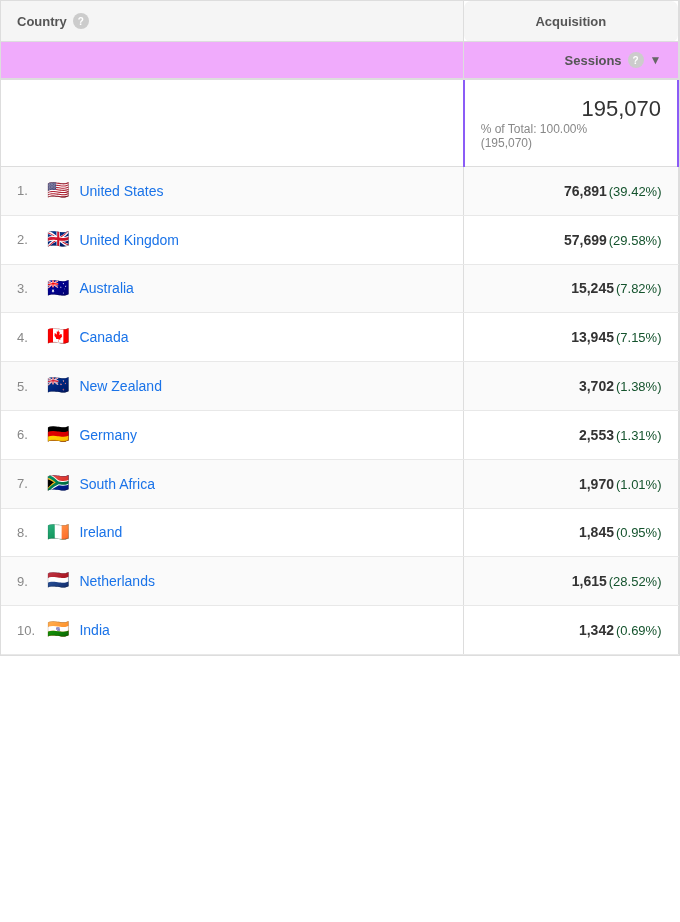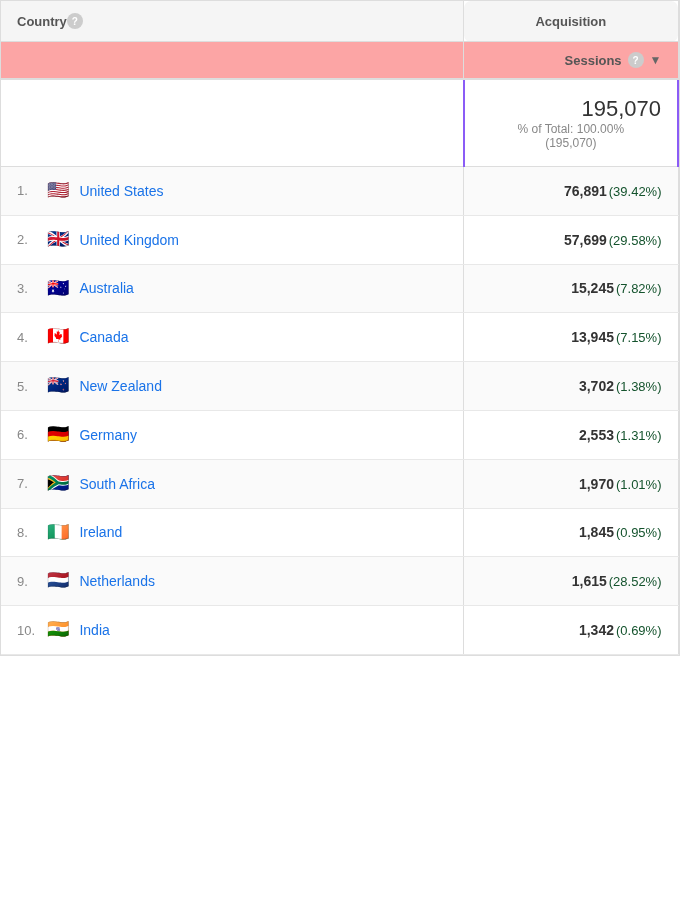--- a/index.html
+++ b/index.html
@@ -36,33 +36,34 @@
       text-align: center;
       font-size: 13px;
       font-weight: bold;
       color: #555;
       padding-top: 10px;
       padding-bottom: 10px;
       border-radius: 7px;
     }
 
     .header-row-2 th {
-      background: #fca5a5;
+      background: #f0abfc;
       border-bottom: 2px solid #ddd;
       border-right: 1px solid #ddd;
       padding: 10px 16px;
       vertical-align: middle;
     }
 
     .country-header {
       font-weight: bold;
       font-size: 13px;
       color: #555;
       display: flex;
       align-items: center;
+      gap: 6px;
     }
 
     .sessions-header {
       display: flex;
       align-items: center;
       justify-content: flex-end;
       gap: 6px;
       font-weight: bold;
       font-size: 13px;
       color: #555;
@@ -105,21 +106,21 @@
       font-size: 22px;
       color: #333;
       display: block;
       text-align: right;
     }
 
     .total-sub {
       font-size: 12px;
       color: #888;
       display: block;
-      text-align: center;
+      text-align: left;
     }
 
     
     .data-row td {
       padding: 14px 16px;
       border-bottom: 1px solid #e8e8e8;
       border-right: 1px solid #ddd;
       vertical-align: middle;
     }
 

